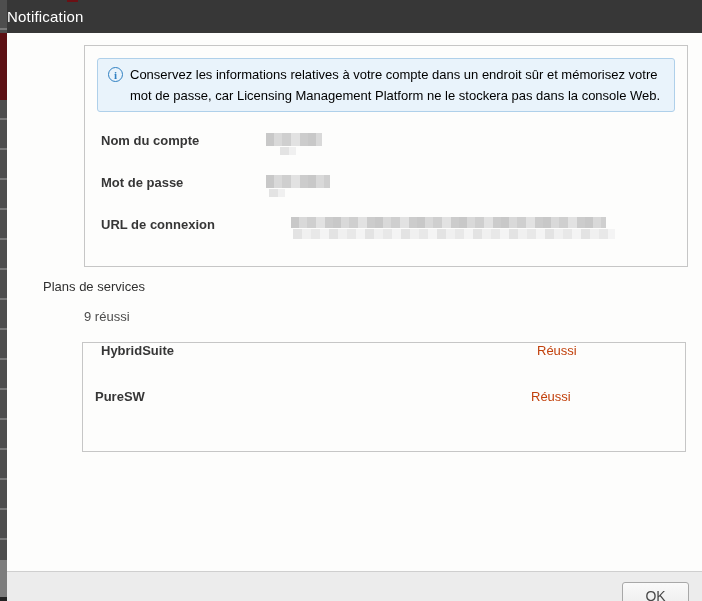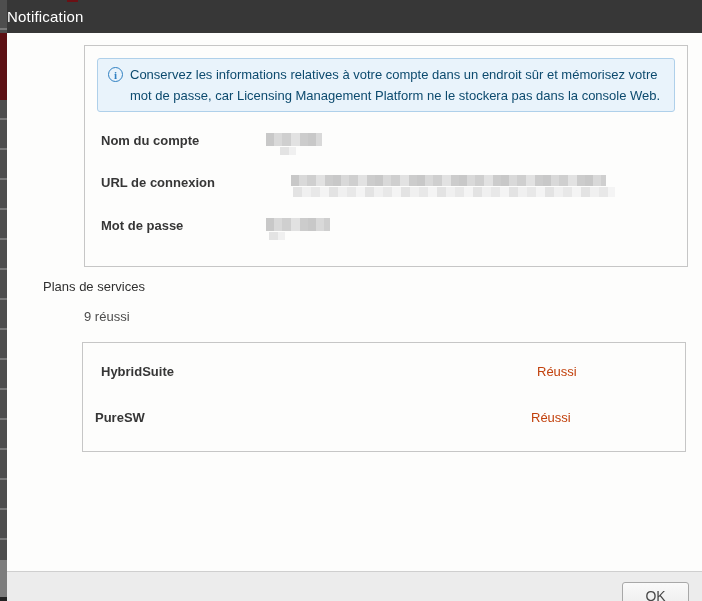--- a/index.html
+++ b/index.html
@@ -30,21 +30,21 @@
   .section-title { font-size:13px; color:#303030; margin-top:7px; margin-left:7px; }
 
   .panel { border:1px solid #c6c6c6; width:604px; margin-left:77px; background:#fdfdfc; }
   .panel1 { margin-top:12px; padding-bottom:27px; }
 
   .notice { margin:12px; background:#e9f3fb; border:1px solid #afd0ea; border-radius:3px;
     padding:5px 12px 5px 10px; display:flex; }
   .info-icon { width:15px; height:15px; border:1px solid #3080c2; border-radius:50%;
     color:#3080c2; font-size:11px; font-weight:bold; text-align:center; line-height:14px;
     margin:3px 7px 0 0; flex:0 0 auto; font-family:"Liberation Serif","DejaVu Serif",serif; }
-  .notice-text { font-size:13px; line-height:21px; color:#0c4a6e; }
+  .notice-text { font-size:13px; line-height:21px; color:#000000; }
 
   .frow { display:flex; margin:21px 16px 0 16px; height:21px; align-items:flex-start; }
   .frow.tall { height:auto; }
   .flabel { width:165px; font-size:13px; font-weight:bold; color:#363636; flex:0 0 auto; }
   .fvalue { flex:1; }
 
   
   .px { display:inline-block; height:13px;
     background:repeating-linear-gradient(90deg,#c8c8c8 0 8px,#d9d9d9 8px 16px,#cfcfcf 16px 25px,#e2e2e2 25px 34px,#cccccc 34px 42px); }
   .px.light { background:repeating-linear-gradient(90deg,#e3e3e3 0 9px,#f0f0f0 9px 18px,#e8e8e8 18px 27px,#f4f4f4 27px 36px); }
@@ -55,21 +55,21 @@
   .redact-mdp { width:64px; }
   .redact-mdp-sub { width:16px; height:8px; margin-left:3px; margin-top:1px; }
   .redact-url1 { width:315px; height:11px; margin-left:25px; }
   .redact-url2 { width:322px; height:10px; margin-left:27px; margin-top:1px; }
 
   .plans-title { font-size:13px; color:#303030; margin:12px 0 0 36px; }
   .plans-summary { font-size:13px; color:#4c4c4c; margin:15px 0 0 77px; }
 
   .panel2 { margin-top:18px; margin-left:75px; height:110px; }
   .srow { display:flex; margin:0 0 0 18px; }
-  .srow.first { margin-top:21px; }
+  .srow.first { }
   .srow.second { margin-top:31px;margin-left:12px; }
   .sname { width:436px; font-size:13px; font-weight:bold; color:#363636; }
   .sstatus { font-size:13px; color:#c2410c; }
 
   .mfooter { height:48px; background:#ececec; border-top:1px solid #cfcfcf;
     display:flex; justify-content:flex-end; align-items:center; padding-right:13px; }
   .ok-btn { width:67px; height:27px; font-family:inherit; font-size:14px; color:#474747;
     background:linear-gradient(#fafafa,#ececec); border:1px solid #a8a8a8; border-radius:3px; cursor:pointer; }
 </style>
 </head>
@@ -101,33 +101,33 @@
       </div>
 
       <div class="frow">
         <span class="flabel">Nom du compte</span>
         <span class="fvalue">
           <span class="px redact-nom block"></span>
           <span class="px light redact-nom-sub block"></span>
         </span>
       </div>
 
+      <div class="frow">
+        <span class="flabel">Mot de passe</span>
+        <span class="fvalue">
+          <span class="px redact-mdp block"></span>
+          <span class="px light redact-mdp-sub block"></span>
+        </span>
+      </div>
+
       <div class="frow tall">
         <span class="flabel">URL de connexion</span>
         <span class="fvalue">
           <span class="px redact-url1 block"></span>
           <span class="px light redact-url2 block"></span>
-        </span>
-      </div>
-
-      <div class="frow">
-        <span class="flabel">Mot de passe</span>
-        <span class="fvalue">
-          <span class="px redact-mdp block"></span>
-          <span class="px light redact-mdp-sub block"></span>
         </span>
       </div>
     </div>
 
     <div class="plans-title">Plans de services</div>
     <div class="plans-summary">9 réussi</div>
 
     <div class="panel panel2">
       <div class="srow first">
         <span class="sname">HybridSuite</span>

